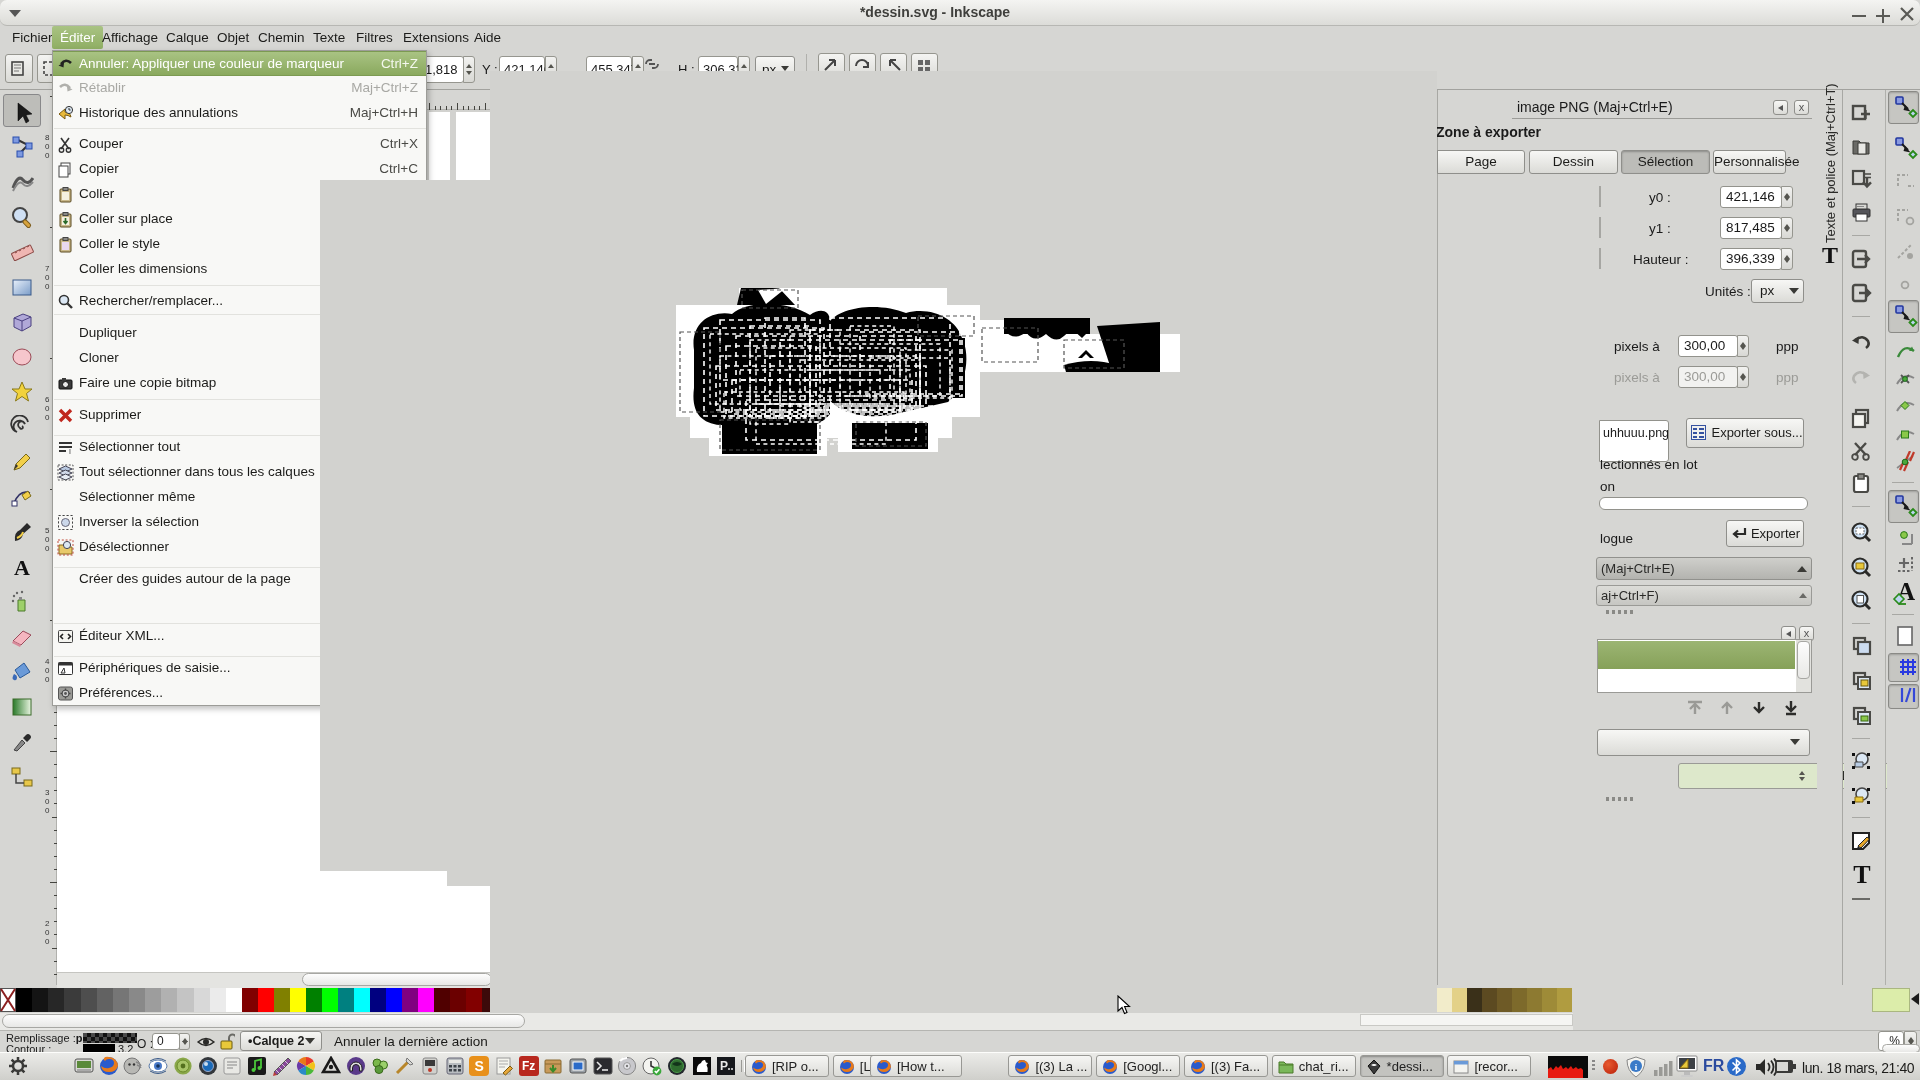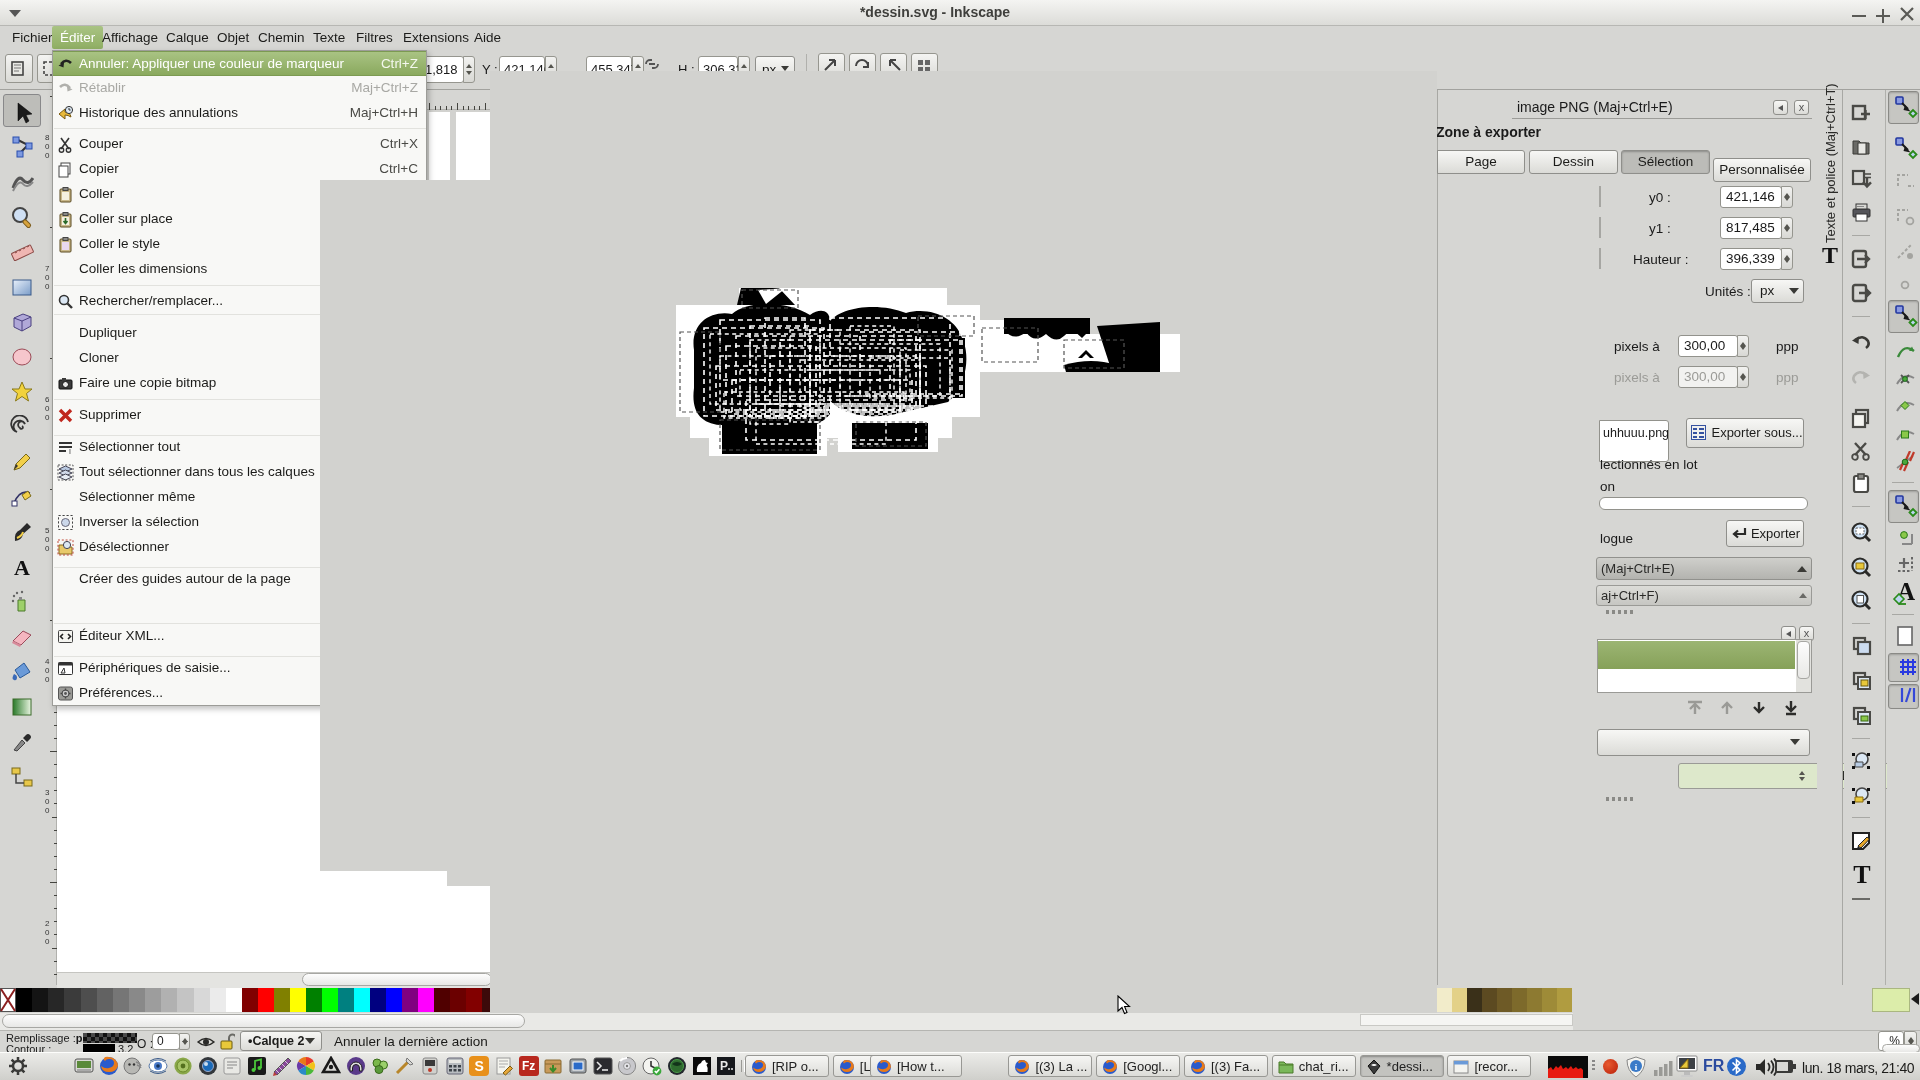--- a/index.html
+++ b/index.html
@@ -2,21 +2,21 @@
 <html><head>
 <meta charset="utf-8">
 <style>
 html,body{margin:0;padding:0;width:1920px;height:1080px;overflow:hidden;
  font-family:"Liberation Sans",sans-serif;background:#d6d6d3;}
 *{box-sizing:border-box;}
 .abs{position:absolute;}
 #root{position:relative;width:1920px;height:1080px;}
 
 #titlebar{left:0;top:0;width:1920px;height:26px;
- background:linear-gradient(#f4f4f2,#dcdcd8);border-bottom:1px solid #b7b7b3;}
+ background:linear-gradient(#f4f4f2,#dcdcd8);border-bottom:1px solid #b7b7b3;border-radius:7px;}
 #title{left:835px;width:200px;text-align:center;top:4px;font-size:14px;font-weight:bold;color:#3f3f3c;}
 
 #menubar{left:0;top:26px;width:1920px;height:23px;background:#d6d6d3;}
 .mb{position:absolute;top:0;height:23px;line-height:23px;font-size:13.5px;color:#1c1c1a;padding:0 8px;}
 .mb.sel{background:linear-gradient(#a9c383,#8fae63);color:#fff;border-radius:2px;}
 
 #toolbar{left:0;top:49px;width:1920px;height:41px;background:#d6d6d3;border-bottom:1px solid #a2a29e;}
 .spin{position:absolute;background:#fff;border:1px solid #96968f;border-radius:3px;font-size:13px;color:#1a1a1a;padding-left:4px;}
 .spinarr{position:absolute;background:linear-gradient(#f2f2f0,#d8d8d4);border:1px solid #96968f;border-radius:0 3px 3px 0;}
 .spinarr::before{content:"";position:absolute;left:50%;top:28%;margin-left:-3px;border-left:3px solid transparent;border-right:3px solid transparent;border-bottom:4px solid #55554f;}
@@ -419,21 +419,21 @@
 <div class="abs plab" style="left:1517px;top:99px;font-size:14px;">image PNG (Maj+Ctrl+E)</div>
 <div class="abs btn" style="left:1773px;top:100px;width:15px;height:15px;line-height:13px;font-size:9px;color:#555;">
       <span style="display:block;margin:4px auto 0;width:0;height:0;border-top:3px solid transparent;border-bottom:3px solid transparent;border-right:5px solid #555;"></span>
     </div>
 <div class="abs btn" style="left:1794px;top:100px;width:15px;height:15px;line-height:13px;font-size:11px;color:#555;">x</div>
 <div class="abs" style="left:1512px;top:118px;width:300px;height:1px;background:#9c9c98;"></div>
 <div class="abs plab" style="left:1436px;top:124px;font-weight:bold;font-size:14px;">Zone à exporter</div>
 <div class="abs btn" style="left:1437px;top:150px;width:88px;height:24px;line-height:22px;border-radius:0 3px 3px 0;">Page</div>
 <div class="abs btn" style="left:1529px;top:150px;width:89px;height:24px;line-height:22px;">Dessin</div>
 <div class="abs btn pressed" style="left:1621px;top:150px;width:89px;height:24px;line-height:22px;">Sélection</div>
-<div class="abs btn" style="left:1713px;top:158px;width:98px;height:24px;line-height:22px;">Personnalisée</div>
+<div class="abs btn" style="left:1713px;top:150px;width:73px;height:24px;line-height:22px;">Personnalisée</div>
 
 <div class="abs" style="left:1599px;top:186px;width:2px;height:21px;background:#a6a6a2;"></div>
 <div class="abs" style="left:1599px;top:217px;width:2px;height:21px;background:#a6a6a2;"></div>
 <div class="abs" style="left:1599px;top:248px;width:2px;height:21px;background:#a6a6a2;"></div>
 <div class="abs plab" style="left:1649px;top:190px;">y0 :</div>
 <div class="abs entry" style="left:1720px;top:186px;width:62px;height:22px;line-height:20px;padding-left:5px;">421,146</div>
 <div class="abs spinarr" style="left:1781px;top:186px;width:12px;height:22px;"></div>
 <div class="abs plab" style="left:1649px;top:221px;">y1 :</div>
 <div class="abs entry" style="left:1720px;top:217px;width:62px;height:22px;line-height:20px;padding-left:5px;">817,485</div>
 <div class="abs spinarr" style="left:1781px;top:217px;width:12px;height:22px;"></div>

